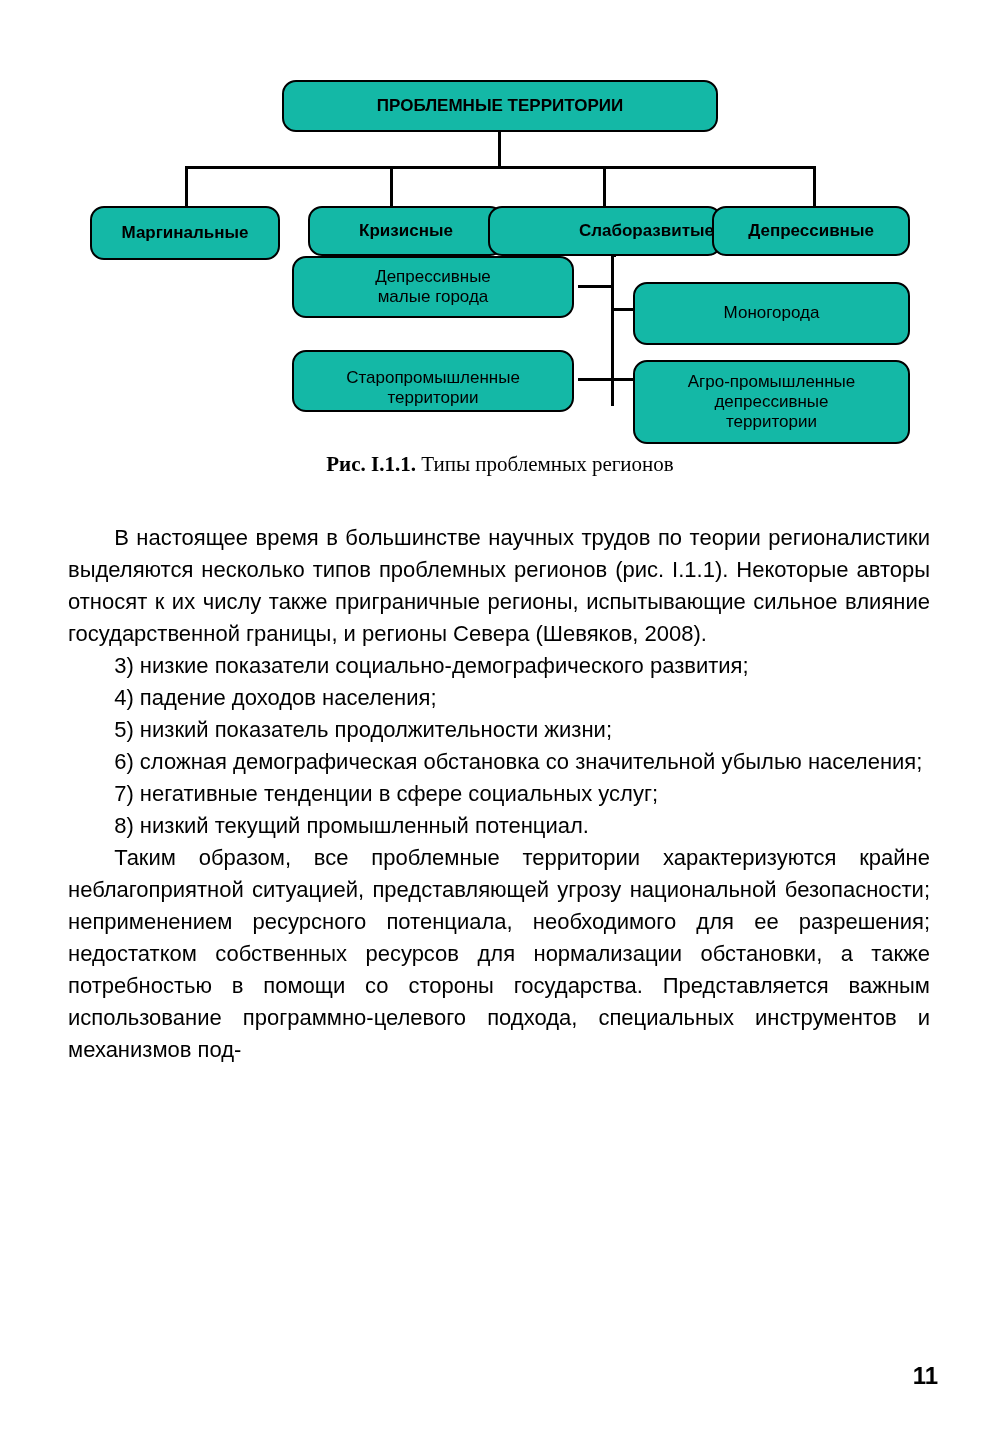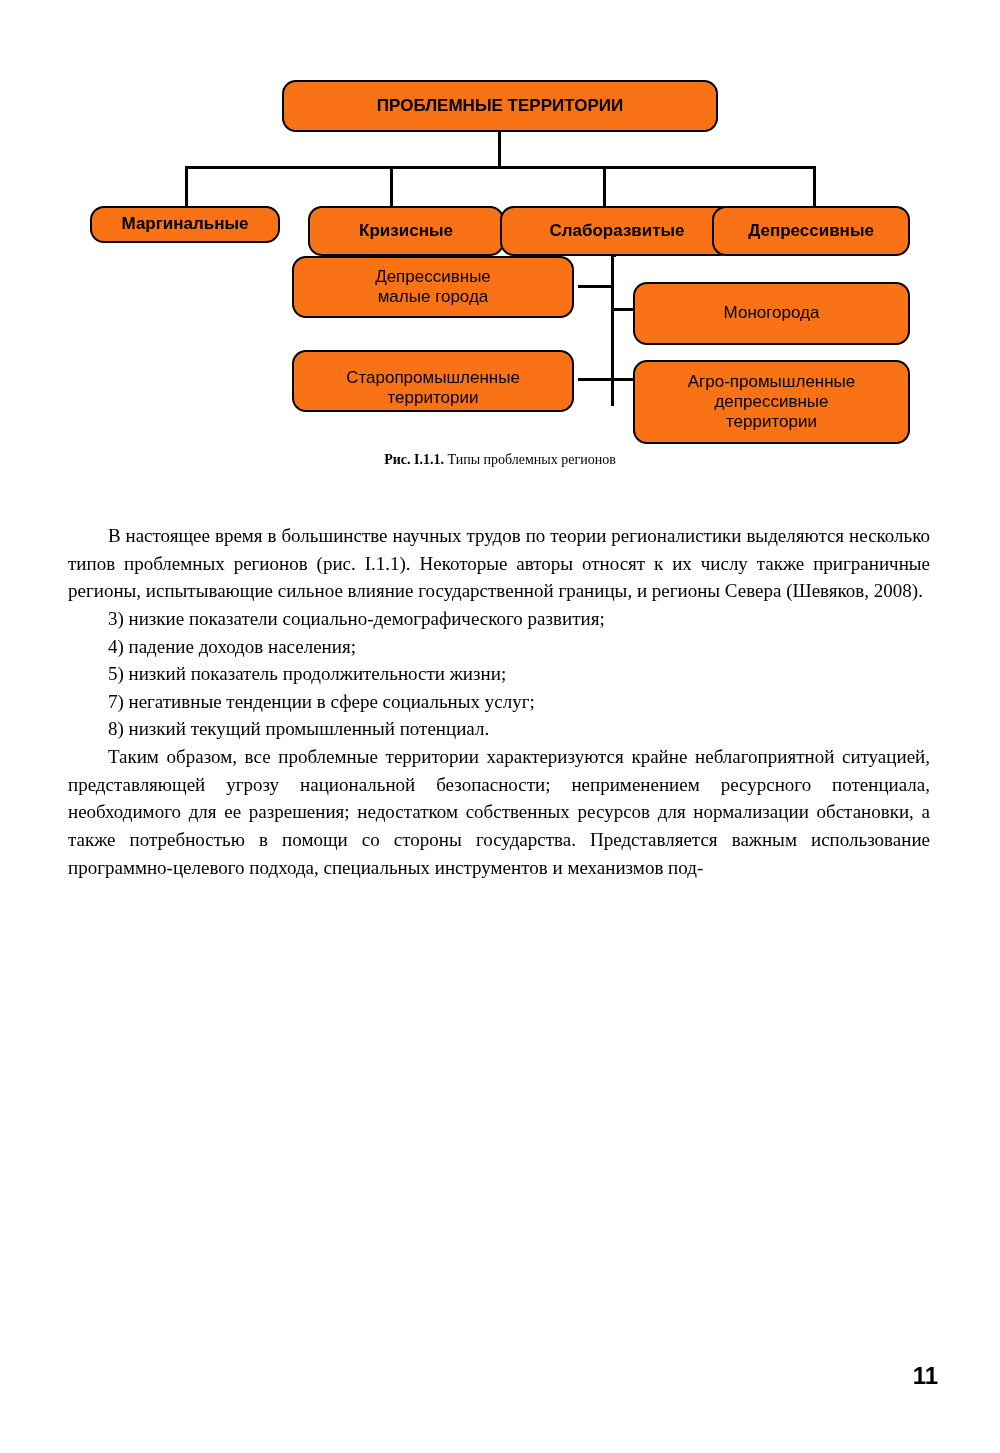--- a/index.html
+++ b/index.html
@@ -28,21 +28,21 @@
     left: 60px;
     top: 60px;
     width: 880px;
     height: 400px;
   }
   .node {
     position: absolute;
     box-sizing: border-box;
     border: 2.5px solid #000;
     border-radius: 14px;
-    background: #f97316;
+    background: #14b8a6;
     display: flex;
     align-items: center;
     justify-content: center;
     text-align: center;
     font-family: "Liberation Sans", sans-serif;
     font-size: 17px;
     line-height: 1.18;
     padding: 2px 6px;
     z-index: 2;
   }
@@ -59,32 +59,32 @@
   .v { width: 2.5px; }
 
   
   .caption {
     position: absolute;
     left: 0;
     top: 452px;
     width: 1000px;
     text-align: center;
     font-family: "Liberation Serif", serif;
-    font-size: 14px;
+    font-size: 21px;
   }
   .caption b { font-weight: bold; }
 
   
   .body-text {
     position: absolute;
     left: 68px;
     top: 522px;
     width: 862px;
-    font-family: Liberation Serif, serif;
-    font-size: 19px;
+    font-family: Liberation Sans, sans-serif;
+    font-size: 22px;
     line-height: 1.455;
     text-align: justify;
     text-justify: inter-word;
   }
   .body-text p {
     margin: 0;
     text-indent: 2.1em;
   }
   .page-number {
     position: absolute;
@@ -108,27 +108,27 @@
 
     <div class="line v" style="left:438px; top:72px; height:34px;"></div>
 
     <div class="line h" style="left:125px; top:106px; width:628px;"></div>
 
     <div class="line v" style="left:125px; top:106px; height:40px;"></div>
     <div class="line v" style="left:330px; top:106px; height:40px;"></div>
     <div class="line v" style="left:543px; top:106px; height:40px;"></div>
     <div class="line v" style="left:753px; top:106px; height:40px;"></div>
 
-    <div class="node bold" style="left:30px; top:146px; width:190px; height:37px;">
+    <div class="node bold" style="left:30px; top:146px; width:190px; height:54px;">
       <span class="lbl">Маргинальные</span>
     </div>
     <div class="node bold" style="left:232px; top:146px; width:196px; height:50px;margin-left:16px;">
       <span class="lbl">Кризисные</span>
     </div>
-    <div class="node bold" style="left:440px; top:146px; width:234px; height:50px;">
+    <div class="node bold" style="left:428px; top:146px; width:234px; height:50px;justify-content:flex-end;">
       <span class="lbl">Слаборазвитые</span>
     </div>
     <div class="node bold" style="left:652px; top:146px; width:198px; height:50px;">
       <span class="lbl">Депрессивные</span>
     </div>
 
     <div class="line v" style="left:553px; top:196px; height:1px;"></div>
     <div class="line v" style="left:553px; top:196px; height:0px;"></div>
     <div class="line v" style="left:551px; top:196px; height:150px;"></div>
 
@@ -160,20 +160,21 @@
 
   <div class="caption">
     <b>Рис. I.1.1.</b><span> Типы проблемных регионов</span>
   </div>
 
   <div class="body-text">
     <p>В настоящее время в большинстве научных трудов по теории регионалистики выделяются несколько типов проблемных регионов (рис. I.1.1). Некоторые авторы относят к их числу также приграничные регионы, испытывающие сильное влияние государственной границы, и регионы Севера (Шевяков, 2008).</p>
     <p>3) низкие показатели социально-демографического развития;</p>
     <p>4) падение доходов населения;</p>
     <p>5) низкий показатель продолжительности жизни;</p>
+    <p>6) сложная демографическая обстановка со значительной убылью населения;</p>
     <p>7) негативные тенденции в сфере социальных услуг;</p>
     <p>8) низкий текущий промышленный потенциал.</p>
     <p>Таким образом, все проблемные территории характеризуются крайне неблагоприятной ситуацией, представляющей угрозу национальной безопасности; неприменением ресурсного потенциала, необходимого для ее разрешения; недостатком собственных ресурсов для нормализации обстановки, а также потребностью в помощи со стороны государства. Представляется важным использование программно-целевого подхода, специальных инструментов и механизмов под-</p>
   </div>
 
   <div class="page-number">11</div>
 
 </div>
 
 </body></html>

